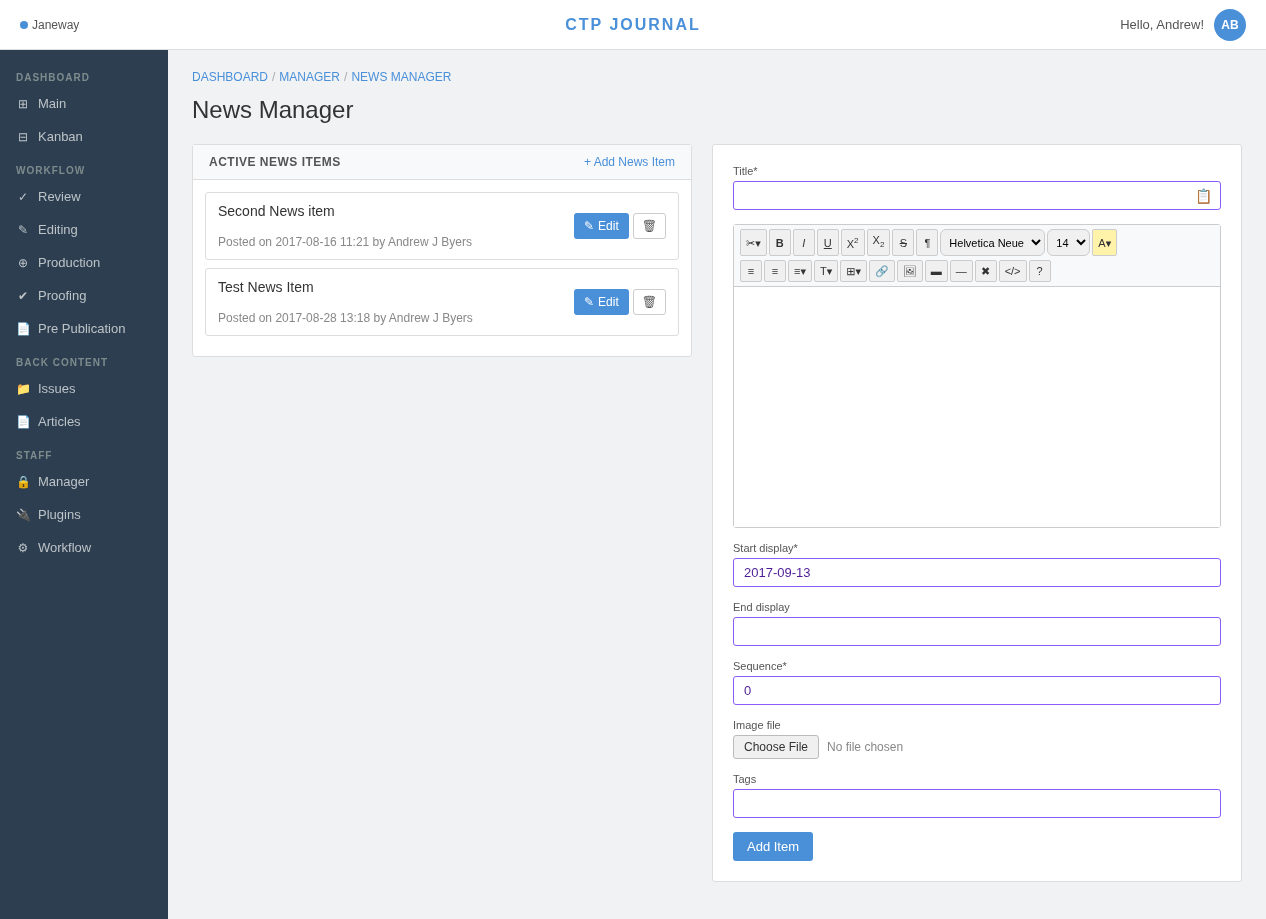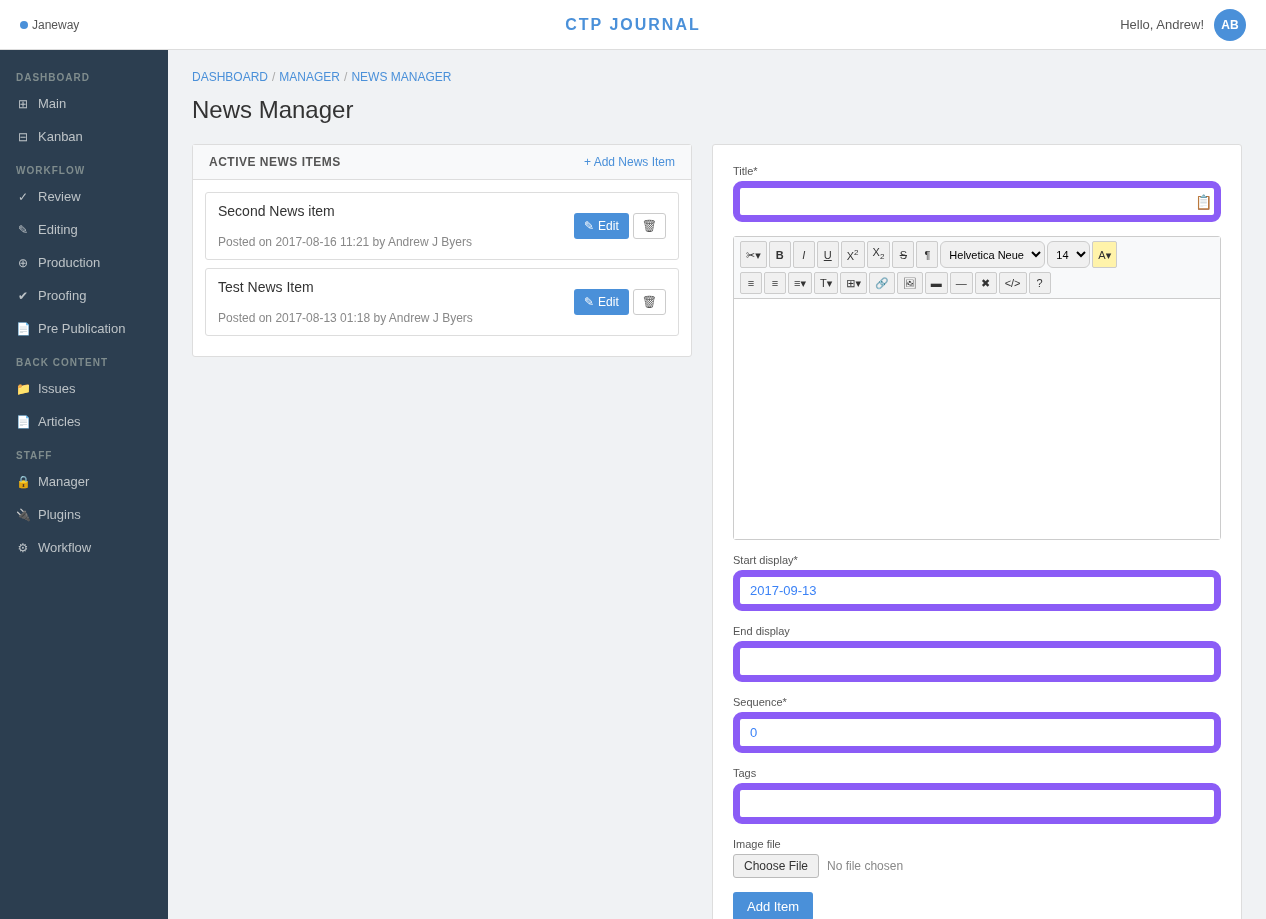--- a/index.html
+++ b/index.html
@@ -131,25 +131,25 @@
 
     
     .right-panel { background: #fff; border: 1px solid #ddd; border-radius: 3px; padding: 20px; }
     .panel-title { font-size: 14px; font-weight: bold; color: #333; text-transform: uppercase; letter-spacing: 1px; margin-bottom: 16px; }
 
     
     .form-group { margin-bottom: 14px; }
     .form-label { font-size: 11px; color: #555; margin-bottom: 4px; display: block; }
     .form-control {
       width: 100%;
-      border: 7px solid #8b5cf6;
-      border-radius: 9px;
+      border: 1px solid #8b5cf6;
+      border-radius: 3px;
       padding: 6px 10px;
       font-size: 13px;
-      color: #3b82f6;
+      color: #4c1d95;
       background: #fff;
     }
 
     
     .rte-wrapper { border: 1px solid #ccc; border-radius: 3px; }
     .rte-toolbar {
       background: #f8f9fa;
       border-bottom: 1px solid #ccc;
       padding: 4px 6px;
       display: flex;
@@ -323,21 +323,21 @@
                 </button>
                 <button class="btn-delete">
                   <span>🗑</span>
                 </button>
               </div>
             </div>
 
             <div class="news-item-row">
               <div>
                 <div class="news-item-title">Test News Item</div>
-                <div class="news-item-meta">Posted on 2017-08-13 01:18 by Andrew J Byers</div>
+                <div class="news-item-meta">Posted on 2017-08-28 13:18 by Andrew J Byers</div>
               </div>
               <div class="news-item-actions">
                 <button class="btn-edit">
                   <span>✎</span>
                   <span>Edit</span>
                 </button>
                 <button class="btn-delete">
                   <span>🗑</span>
                 </button>
               </div>
@@ -412,34 +412,34 @@
           </div>
 
           
           <div class="form-group">
             <label class="form-label">Sequence*</label>
             <input type="text" class="form-control" value="0" style="">
           </div>
 
           
           <div class="form-group">
-            <label class="form-label">Tags</label>
-            <input type="text" class="form-control" value="" style="">
-          </div>
-
-          
-          <div class="form-group">
             <label class="form-label">Image file</label>
             <div class="file-row">
               <button class="choose-file-btn">Choose File</button>
               <span class="file-status">No file chosen</span>
             </div>
           </div>
 
           
+          <div class="form-group">
+            <label class="form-label">Tags</label>
+            <input type="text" class="form-control" value="" style="">
+          </div>
+
+          
 
           
           <button class="btn-add-item">Add Item</button>
 
         </div>
       </div>
 
     </div>
   </main>
 

